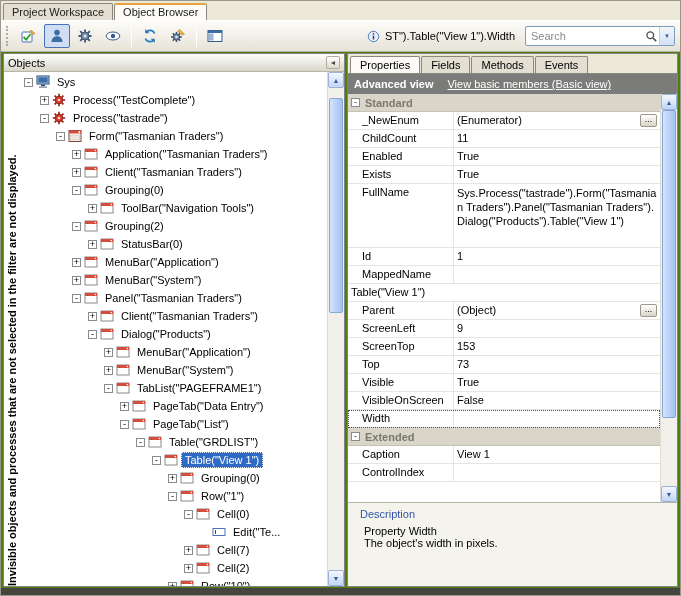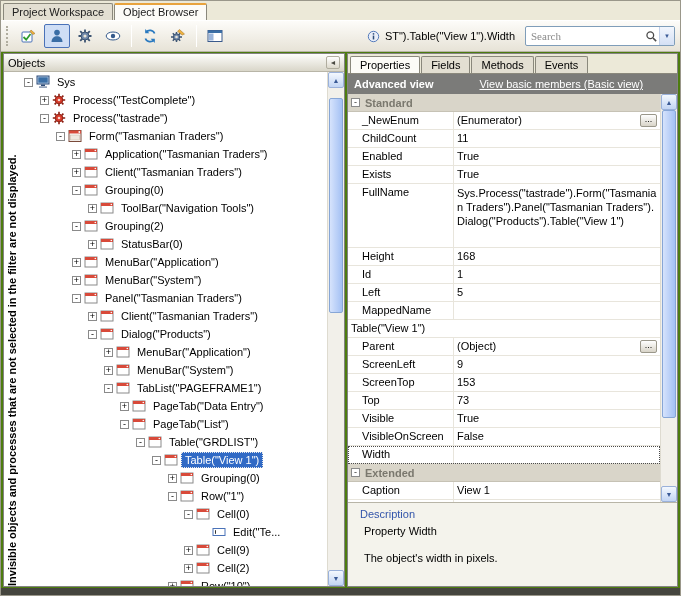--- a/index.html
+++ b/index.html
@@ -15,21 +15,21 @@
   
   .toolbar{height:32px;background:linear-gradient(#fdfcf9,#e7e3d7);border-top:1px solid #fff;border-bottom:1px solid #b8b5a7;display:flex;align-items:center;padding:0 5px;gap:2px;flex:none}
   .grip{width:4px;height:20px;border-left:2px dotted #b0ad9f;margin-right:4px}
   .tb-btn{width:26px;height:24px;display:flex;align-items:center;justify-content:center;border:1px solid transparent;border-radius:2px}
   .tb-btn.pressed{background:#cfdef5;border-color:#4a72b8}
   .tb-btn svg{display:block}
   .tb-sep{width:1px;height:22px;background:#b8b5a7;border-right:1px solid #fff;margin:0 3px}
   .tb-spacer{flex:1}
   .fullname-wrap{display:flex;align-items:center;gap:4px;margin-right:8px;white-space:nowrap}
   .search{width:150px;height:20px;background:#fff;border:1px solid #7f9db9;border-radius:2px;display:flex;align-items:center;padding-left:5px;flex:none}
-  .search input{border:none;outline:none;flex:1;min-width:0;font-family:Liberation Serif, serif;font-size:11px;color:#333;background:transparent}
+  .search input{border:none;outline:none;flex:1;min-width:0;font-family:Liberation Sans, sans-serif;font-size:11px;color:#333;background:transparent}
   .search input::placeholder{color:#8a8a8a}
   .mag{width:15px;display:flex;align-items:center;justify-content:center;flex:none}
   .sa-btn{width:15px;height:18px;border-left:1px solid #c2d0e8;display:flex;align-items:center;justify-content:center;font-size:6px;color:#3a5a96;background:linear-gradient(#f2f6fd,#d4e0f5);flex:none}
 
   
   .main{flex:1;display:flex;padding:1px 2px;gap:2px;min-height:0}
   .panel{background:#fff;border:1px solid #848284;display:flex;flex-direction:column;min-height:0}
   .left-panel{width:342px;flex:none}
   .right-panel{flex:1}
 
@@ -52,38 +52,38 @@
   
   .vscroll{width:17px;flex:none;background:#f2f0ea;border-left:1px solid #dedbd0;display:flex;flex-direction:column}
   .sbtn{height:16px;flex:none;background:linear-gradient(#f4f8fe,#c3d5f4);border:1px solid #9ab1da;border-radius:2px;color:#3a5a96;font-size:7px;display:flex;align-items:center;justify-content:center}
   .strack{flex:1;position:relative}
   .sthumb{position:absolute;left:1px;right:1px;background:linear-gradient(90deg,#d6e3fc,#a4c1f4);border:1px solid #87a6d6;border-radius:2px}
 
   
   .prop-tabs{height:20px;display:flex;align-items:flex-end;background:#ece9d8;border-bottom:1px solid #8a887c;padding-left:2px;flex:none}
   .ptab{padding:2px 9px;border:1px solid #8a887c;border-bottom:none;background:#e3dfd2;margin-right:1px;border-radius:2px 2px 0 0;white-space:nowrap}
   .ptab.active{background:#fcfbf7}
-  .view-bar{height:20px;background:#7b7b79;color:#fff;display:flex;align-items:center;padding:0 6px;gap:46px;flex:none}
+  .view-bar{height:20px;background:#7b7b79;color:#fff;display:flex;align-items:center;padding:0 6px;gap:14px;flex:none}
   .vb-title{font-weight:bold}
   .vb-link{color:#fff;text-decoration:underline;white-space:nowrap;overflow:hidden;text-overflow:ellipsis}
   .grid-wrap{flex:1;display:flex;min-height:0}
   .grid{flex:1;min-width:0;overflow:hidden;background:#fff}
   .section-row{height:18px;background:#d9d5c9;border-bottom:1px solid #c6c2b5;color:#7a786e;font-weight:bold;display:flex;align-items:center;padding-left:3px;gap:5px}
   .sec-box{width:9px;height:9px;flex:none;border:1px solid #8a8a8a;background:#fff;font-size:9px;line-height:7px;text-align:center;color:#333;font-weight:normal}
   .grid-row{display:flex;height:18px;border-bottom:1px solid #e8e5dc;background:#fff}
   .grid-row.tall{height:64px}
   .g-name{width:106px;flex:none;padding:2px 4px 2px 14px;border-right:1px solid #e8e5dc;white-space:nowrap;overflow:hidden}
   .g-value{flex:1;min-width:0;padding:2px 3px;display:flex;align-items:flex-start;overflow:hidden}
   .g-vtext{flex:1;min-width:0;white-space:nowrap;overflow:hidden}
   .tall .g-vtext{white-space:normal;word-break:break-all;line-height:14px}
   .ell-btn{width:17px;height:13px;flex:none;margin-left:3px;border:1px solid #9a978a;background:linear-gradient(#fff,#d8d4c8);font-size:9px;line-height:9px;text-align:center;border-radius:2px}
   .grid-row.sel{outline:1px dotted #4a4a4a;outline-offset:-1px}
   .desc{height:84px;flex:none;border-top:1px solid #b8b5a7;background:#f4f3ec;padding:5px 12px}
   .desc-title{color:#3355aa;margin-bottom:5px}
-  .desc-prop{padding-left:4px;margin-bottom:15px}
+  .desc-prop{padding-left:4px;}
   .desc-text{padding-left:4px}
 
   .bottom-strip{height:7px;background:#45453e;flex:none}
 </style>
 </head>
 <body>
 
 <div class="app">
 
   <div class="doc-tabs">
@@ -492,21 +492,21 @@
             </div>
             <div class="tree-row" style="padding-left: 163px;">
               <span class="twisty">+</span>
               <span class="tree-icon">
                 <svg viewBox="0 0 14 14" width="14" height="14">
                   <rect x="1" y="2" width="12" height="10" fill="#fff" stroke="#8a8a8a"></rect>
                   <rect x="1" y="2" width="12" height="3" fill="#d84a3a"></rect>
                   <circle cx="11.3" cy="3.5" r="0.8" fill="#fff"></circle>
                 </svg>
               </span>
-              <span class="tree-label">Cell(9)</span>
+              <span class="tree-label">Cell(7)</span>
             </div>
             <div class="tree-row" style="padding-left: 163px;">
               <span class="twisty">+</span>
               <span class="tree-icon">
                 <svg viewBox="0 0 14 14" width="14" height="14">
                   <rect x="1" y="2" width="12" height="10" fill="#fff" stroke="#8a8a8a"></rect>
                   <rect x="1" y="2" width="12" height="3" fill="#d84a3a"></rect>
                   <circle cx="11.3" cy="3.5" r="0.8" fill="#fff"></circle>
                 </svg>
               </span>
@@ -576,35 +576,23 @@
                 <span class="g-vtext">True</span>
               </div>
             </div>
             <div class="grid-row tall">
               <div class="g-name">FullName</div>
               <div class="g-value">
                 <span class="g-vtext">Sys.Process("tastrade").Form("Tasmanian Traders").Panel("Tasmanian Traders").Dialog("Products").Table("View 1")</span>
               </div>
             </div>
             <div class="grid-row">
-              <div class="g-name">Height</div>
-              <div class="g-value">
-                <span class="g-vtext">168</span>
-              </div>
-            </div>
-            <div class="grid-row">
               <div class="g-name">Id</div>
               <div class="g-value">
                 <span class="g-vtext">1</span>
-              </div>
-            </div>
-            <div class="grid-row">
-              <div class="g-name">Left</div>
-              <div class="g-value">
-                <span class="g-vtext">5</span>
               </div>
             </div>
             <div class="grid-row">
               <div class="g-name">MappedName</div>
               <div class="g-value">
                 <span class="g-vtext"></span>
               </div>
             </div>
             <div class="grid-row">
               <div class="g-value">

